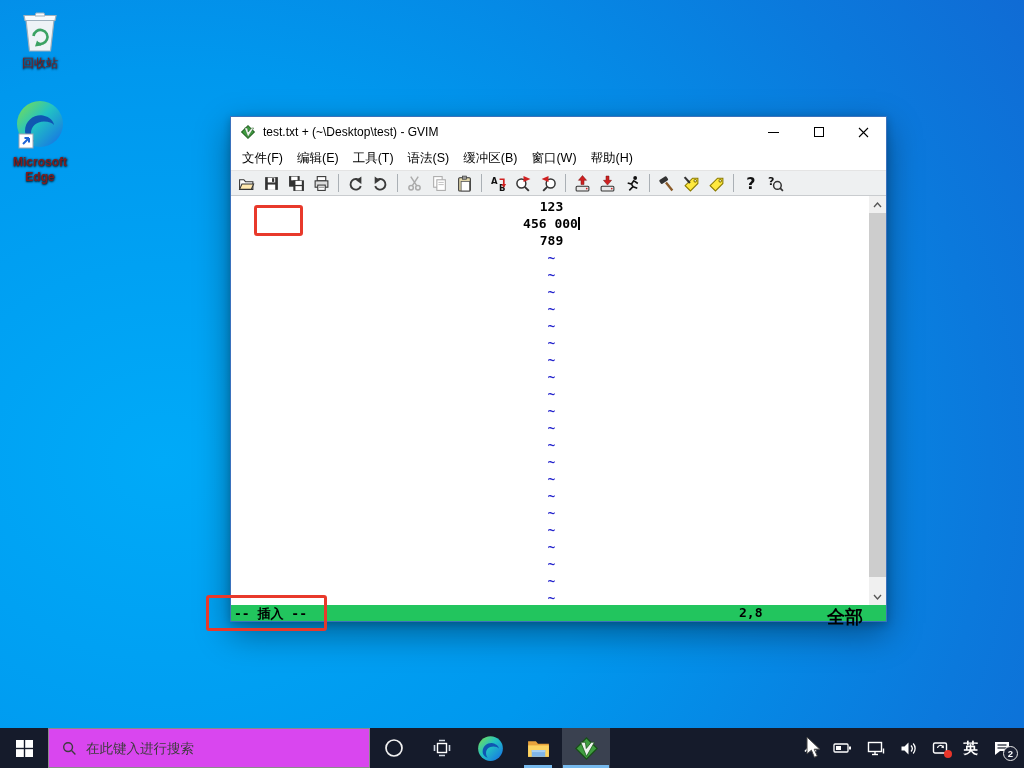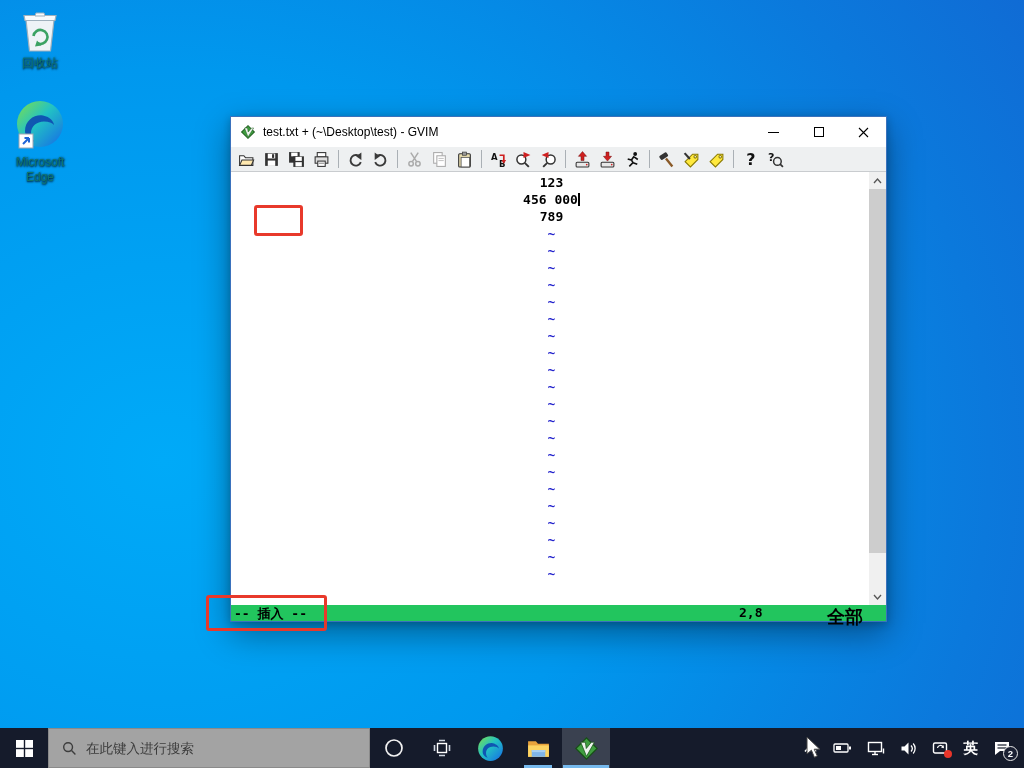--- a/index.html
+++ b/index.html
@@ -8,21 +8,21 @@
     font-family:"Liberation Sans", sans-serif;
     position:relative;
     background:
       radial-gradient(130% 150% at 16% 60%, #00aaf8 0%, #0098ee 34%, #0b79dc 62%, #1854c8 100%);
   }
 
   
   .dicon { position:absolute; width:72px; text-align:center; cursor:default; }
   .dicon .ic { display:block; margin:0 auto; }
   .dlabel {
-    margin-top:3px; color:#0f766e; font-size:12px; line-height:15px;
+    margin-top:3px; color:#7f1d1d; font-size:12px; line-height:15px;
     text-shadow:0 1px 2px rgba(0,0,0,.85), 1px 0 2px rgba(0,0,0,.5);
     text-align:center;
   }
 
   
   .gvim {
     position:absolute; left:230px; top:116px; width:657px; height:506px;
     background:#fff; border:1px solid #3a72bd;
     box-shadow:0 12px 32px rgba(0,0,0,.38), 0 2px 8px rgba(0,0,0,.22);
     display:flex; flex-direction:column; z-index:10;text-align:center;
@@ -66,21 +66,21 @@
 
   
   .anno { position:absolute; border:3px solid #e8392b; border-radius:3px; z-index:60; }
   #anno1 { left:254px; top:205px; width:49px; height:31px; }
   #anno2 { left:206px; top:595px; width:121px; height:36px; }
 
   
   .taskbar { position:absolute; left:0; bottom:0; width:1024px; height:40px;
              background:#151b2b; display:flex; align-items:center; z-index:50; }
   .tb-start { width:48px; height:40px; display:flex; align-items:center; justify-content:center; }
-  .tb-search { width:322px; height:40px; background:#a3a3a3; border:1px solid #8a8a8a;
+  .tb-search { width:322px; height:40px; background:#d946ef; border:1px solid #8a8a8a;
                display:flex; align-items:center; gap:9px; padding-left:13px; }
   .tb-search input { border:none; outline:none; background:transparent; font-size:13.5px;
                      font-family:"Liberation Sans",sans-serif; color:#2b2b2b; width:240px; }
   .tb-search input::placeholder { color:#3c3c3c; opacity:1; }
   .tb-apps { display:flex; height:40px; }
   .tb-app { width:48px; height:40px; display:flex; align-items:center; justify-content:center; position:relative; }
   .tb-app.active { background:#3a4150; }
   .underline { position:absolute; bottom:0; left:50%; transform:translateX(-50%); height:3px; background:#76b9ed; }
   .tb-tray { margin-left:auto; display:flex; align-items:center; gap:15px; padding-right:13px; height:40px; }
   .tray-ic { position:relative; display:flex; align-items:center; justify-content:center; color:#fff; }
@@ -113,21 +113,21 @@
         <stop offset="0" stop-color="#7ee04a"></stop>
           <stop offset=".45" stop-color="#22c2c4"></stop>
           <stop offset="1" stop-color="#1569e8"></stop>
       </linearGradient>
     </defs>
     <circle cx="25" cy="24" r="23" fill="url(#egA)"></circle>
     <path d="M10 31 c0-11 10-17 18-15.5 c7 1.3 11 6.5 11 9.5 c-2-2-5-3.5-10-3.5 c-7.5 0-13 5-13 11.5 c0 4 1.8 7 3.2 8.5 c-5.2-2-9.2-5.5-9.2-10.5z" fill="#0d4ab0" opacity=".9"></path>
     <rect x="4" y="34" width="14" height="14" fill="#fff" stroke="#9aa6b4"></rect>
     <path d="M8 44 l6-6 m0 0 h-4.5 m4.5 0 v4.5" stroke="#1f64d6" stroke-width="2" fill="none"></path>
   </svg>
-  <div class="dlabel" style="width:70px;margin:3px auto 12px;">Microsoft Edge</div>
+  <div class="dlabel" style="width:70px;margin:3px auto 12px;font-weight:bold;">Microsoft Edge</div>
 </div>
 
 <div class="gvim">
   <div class="titlebar">
     <svg width="16" height="16" viewBox="0 0 16 16">
       <rect x="3.5" y="3.5" width="9" height="9" transform="rotate(45 8 8)" fill="#3f9e3f" stroke="#1c5c1c"></rect>
       <path d="M4.5 4 h3 l.7 4 3.3-4 h2.2 L8 13 z" fill="#eef4ee" stroke="#1c5c1c" stroke-width=".5"></path>
     </svg>
     <span class="win-title">test.txt + (~\Desktop\test) - GVIM</span>
     <div class="caption-buttons">
@@ -138,20 +138,29 @@
           <div class="max-glyph"></div>
         </div>
       <div class="cap-btn">
         <svg width="11" height="11" viewBox="0 0 11 11">
           <path d="M1 1 L10 10 M10 1 L1 10" stroke="#000" stroke-width="1.1"></path>
         </svg>
       </div>
     </div>
   </div>
 
+  <div class="menubar" id="menubar">
+      <span class="menu-item">文件(F)</span>
+      <span class="menu-item">编辑(E)</span>
+      <span class="menu-item">工具(T)</span>
+      <span class="menu-item">语法(S)</span>
+      <span class="menu-item">缓冲区(B)</span>
+      <span class="menu-item">窗口(W)</span>
+      <span class="menu-item">帮助(H)</span>
+    </div>
   <div class="toolbar" id="toolbar">
       <span class="tb-btn">
         <svg width="17" height="17" viewBox="0 0 16 16">
           <path d="M1.5 13.5 v-9 h4 l1.5 1.8 h7 v7.2 z" fill="#fff" stroke="#333"></path>
           <path d="M1.5 13.5 l2.2-5 h11 l-2.2 5z" fill="#ffe9b0" stroke="#333"></path>
         </svg>
       </span>
       <span class="tb-btn">
         <svg width="17" height="17" viewBox="0 0 16 16">
           <rect x="2" y="2" width="12" height="12" fill="#333"></rect>

